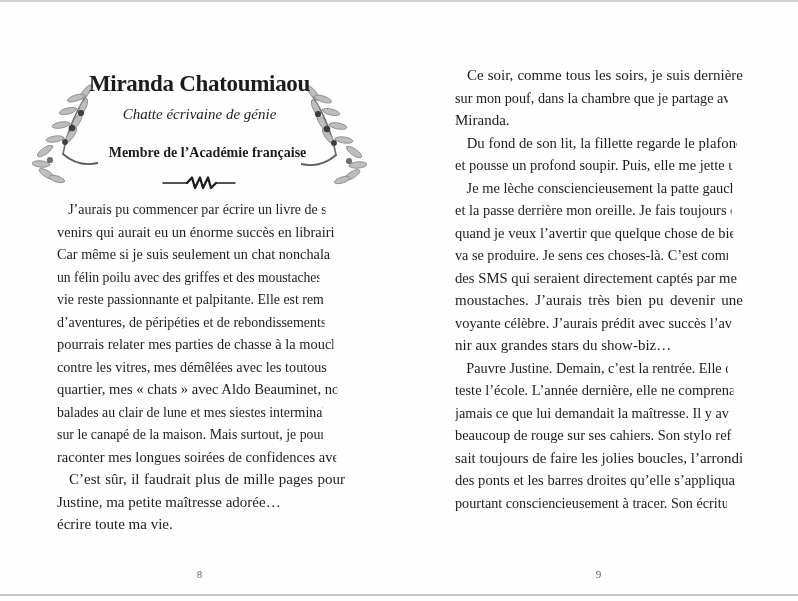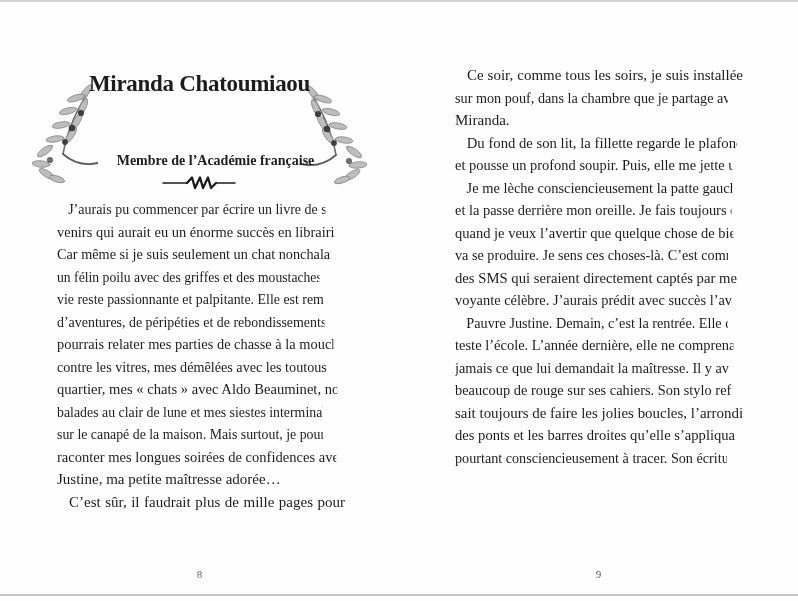--- a/index.html
+++ b/index.html
@@ -19,21 +19,21 @@
     position:absolute;top:72px;left:0;width:399px;margin:0;
     text-align:center;font-size:23px;font-weight:bold;letter-spacing:-0.3px;
     line-height:24px;
   }
   .page-subtitle{
     position:absolute;top:104px;left:0;width:399px;margin:0;
     text-align:center;font-size:15px;font-weight:normal;font-style:italic;
     line-height:20px;
   }
   .page-affiliation{
-    position:absolute;top:135px;left:0;width:399px;margin:16px;
+    position:absolute;top:135px;left:0;width:399px;margin:8px;
     text-align:center;font-size:14px;font-weight:bold;line-height:19px;
   }
   .divider{position:absolute;top:175px;left:161px;}
   .branch{position:absolute;}
   .branch-l{left:32px;top:82px;}
   .branch-r{left:301px;top:83px;}
   .body-block{position:absolute;width:288px;font-size:15px;}
   .body-left{left:57px;top:198px;}
   .body-right{left:56px;top:64px;}
   .line{
@@ -88,20 +88,21 @@
   <svg class="branch branch-l" width="66" height="104" viewBox="0 0 66 104">
     <use href="#olive-branch"></use>
   </svg>
   <svg class="branch branch-r" width="66" height="104" viewBox="0 0 66 104">
     <g transform="translate(66,0) scale(-1,1)">
         <use href="#olive-branch"></use>
       </g>
   </svg>
 
   <h1 class="page-title">Miranda Chatoumiaou</h1>
+  <h2 class="page-subtitle">Chatte écrivaine de génie</h2>
   <h3 class="page-affiliation">Membre de l’Académie française</h3>
 
   <svg class="divider" width="76" height="16" viewBox="0 0 76 16">
     <path d="M2,8 H26" stroke="#1d1d1d" stroke-width="1.5" fill="none" stroke-linecap="round"></path>
     <path d="M26,8 L31,2.5 L34,13 L39,2.5 L42,13 L47,2.5 L50,13 L55,8" stroke="#1d1d1d" stroke-width="2.3" fill="none" stroke-linejoin="round" stroke-linecap="round"></path>
     <path d="M55,8 H74" stroke="#1d1d1d" stroke-width="1.5" fill="none" stroke-linecap="round"></path>
   </svg>
 
   <div class="body-block body-left" id="left-body">
       <div class="line first squeeze" style="transform: scaleX(0.932);">J’aurais pu commencer par écrire un livre de sou-</div>
@@ -109,40 +110,43 @@
       <div class="line squeeze" style="transform: scaleX(0.9505);">Car même si je suis seulement un chat nonchalant,</div>
       <div class="line squeeze" style="transform: scaleX(0.9114);">un félin poilu avec des griffes et des moustaches, ma</div>
       <div class="line squeeze" style="transform: scaleX(0.926);">vie reste passionnante et palpitante. Elle est remplie</div>
       <div class="line squeeze" style="transform: scaleX(0.929);">d’aventures, de péripéties et de rebondissements. Je</div>
       <div class="line squeeze" style="transform: scaleX(0.96);">pourrais relater mes parties de chasse à la mouche</div>
       <div class="line squeeze" style="transform: scaleX(0.9443);">contre les vitres, mes démêlées avec les toutous du</div>
       <div class="line squeeze" style="transform: scaleX(0.973);">quartier, mes « chats » avec Aldo Beauminet, nos</div>
       <div class="line squeeze" style="transform: scaleX(0.9231);">balades au clair de lune et mes siestes interminables</div>
       <div class="line squeeze" style="transform: scaleX(0.9231);">sur le canapé de la maison. Mais surtout, je pourrais</div>
       <div class="line squeeze" style="transform: scaleX(0.9697);">raconter mes longues soirées de confidences avec</div>
+      <div class="line first">C’est sûr, il faudrait plus de mille pages pour</div>
       <div class="line last">Justine, ma petite maîtresse adorée…</div>
-      <div class="line first">C’est sûr, il faudrait plus de mille pages pour</div>
+      <div class="line last">écrire toute ma vie.</div>
     </div>
 
   <div class="pagenum">8</div>
 </section>
 
 <section class="page right">
   <div class="body-block body-right" id="right-body">
-      <div class="line first">Ce soir, comme tous les soirs, je suis installée</div>
+      <div class="line first">Ce soir, comme tous les soirs, je suis dernière</div>
       <div class="line squeeze" style="transform: scaleX(0.9474);">sur mon pouf, dans la chambre que je partage avec</div>
       <div class="line last">Miranda.</div>
       <div class="line first squeeze" style="transform: scaleX(0.9796);">Du fond de son lit, la fillette regarde le plafond</div>
       <div class="line squeeze" style="transform: scaleX(0.9632);">et pousse un profond soupir. Puis, elle me jette un</div>
       <div class="line first squeeze" style="transform: scaleX(0.9632);">Je me lèche consciencieusement la patte gauche</div>
       <div class="line squeeze" style="transform: scaleX(0.96);">et la passe derrière mon oreille. Je fais toujours ça</div>
       <div class="line squeeze" style="transform: scaleX(0.9664);">quand je veux l’avertir que quelque chose de bien</div>
       <div class="line squeeze" style="transform: scaleX(0.9474);">va se produire. Je sens ces choses-là. C’est comme</div>
       <div class="line squeeze" style="transform: scaleX(0.9796);">des SMS qui seraient directement captés par mes</div>
+      <div class="line">moustaches. J’aurais très bien pu devenir une</div>
       <div class="line squeeze" style="transform: scaleX(0.96);">voyante célèbre. J’aurais prédit avec succès l’ave-</div>
+      <div class="line last">nir aux grandes stars du show-biz…</div>
       <div class="line first squeeze" style="transform: scaleX(0.9474);">Pauvre Justine. Demain, c’est la rentrée. Elle dé-</div>
       <div class="line squeeze" style="transform: scaleX(0.9664);">teste l’école. L’année dernière, elle ne comprenait</div>
       <div class="line squeeze" style="transform: scaleX(0.9505);">jamais ce que lui demandait la maîtresse. Il y avait</div>
       <div class="line squeeze" style="transform: scaleX(0.96);">beaucoup de rouge sur ses cahiers. Son stylo refu-</div>
       <div class="line squeeze" style="transform: scaleX(0.9965);">sait toujours de faire les jolies boucles, l’arrondi</div>
       <div class="line squeeze" style="transform: scaleX(0.973);">des ponts et les barres droites qu’elle s’appliquait</div>
       <div class="line squeeze" style="transform: scaleX(0.9443);">pourtant consciencieusement à tracer. Son écriture,</div>
     </div>
   <div class="pagenum">9</div>
 </section>

